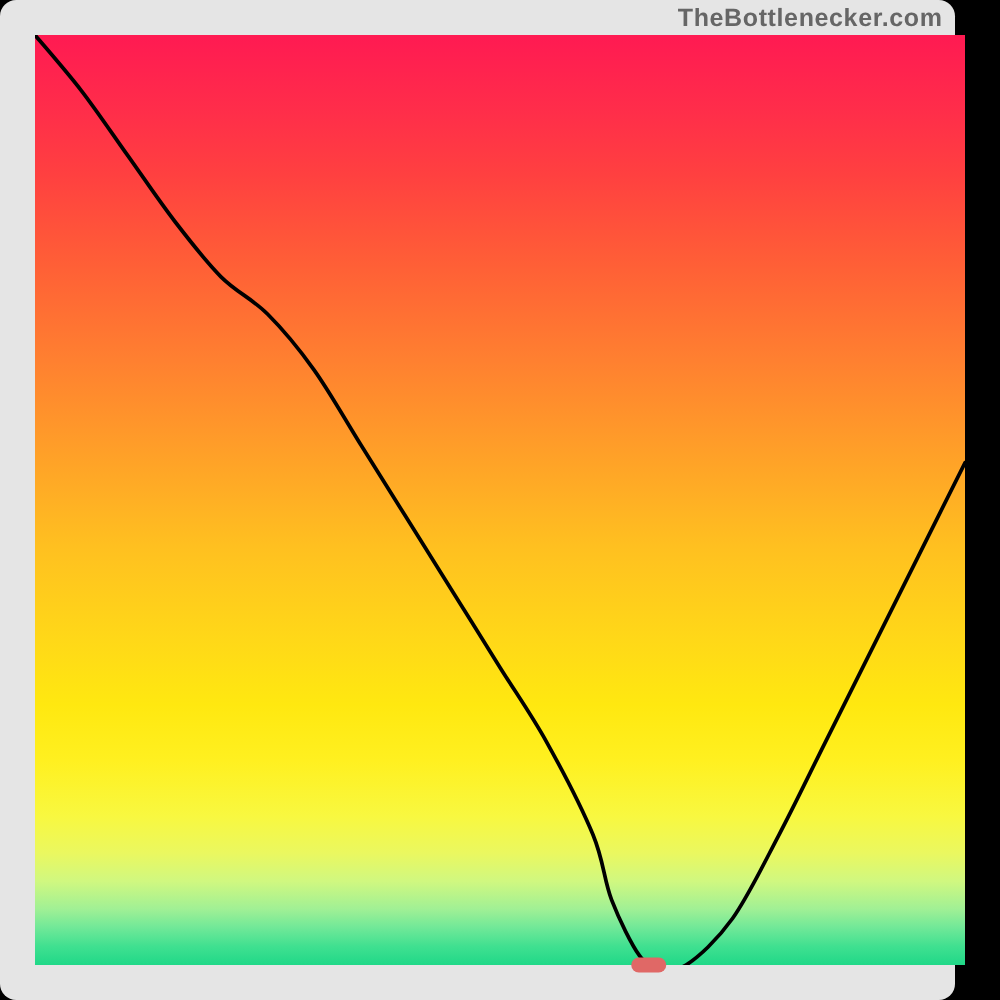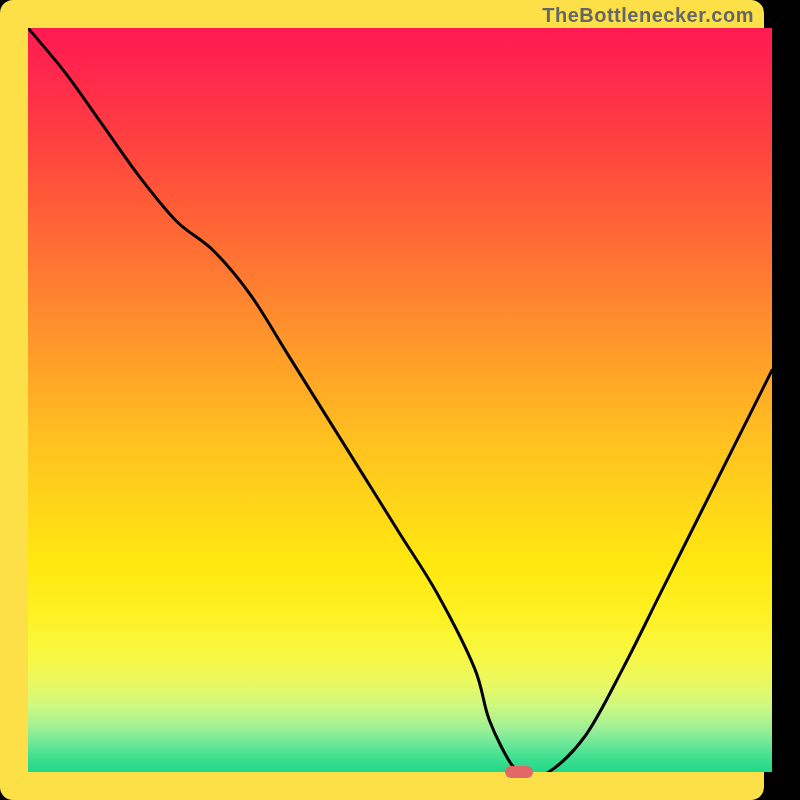--- a/index.html
+++ b/index.html
@@ -8,21 +8,21 @@
     width: 800px;
     height: 800px;
     background: #000;
     overflow: hidden;
     font-family: Arial, Helvetica, sans-serif;
   }
   .frame {
     position: relative;
     width: 764px;
     height: 800px;
-    background: #fde047;
+    background: #e5e5e5;
     border-radius: 13px;
   }
   .attribution {
     position: absolute;
     top: 4px;
     right: 10px;
     color: #666;
     font-size: 20px;
     font-weight: bold;
     letter-spacing: 0.5px;

